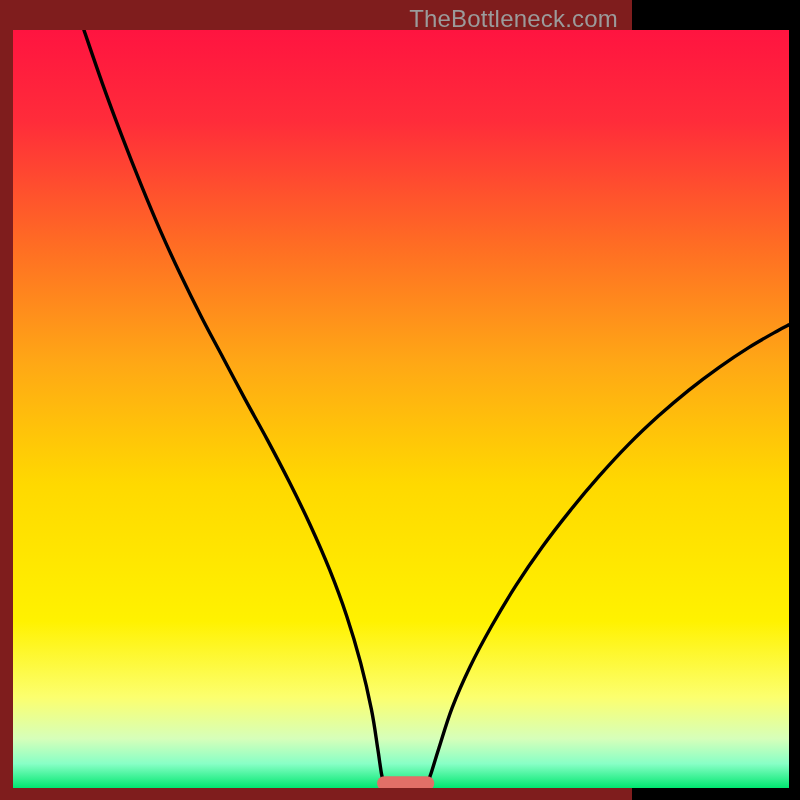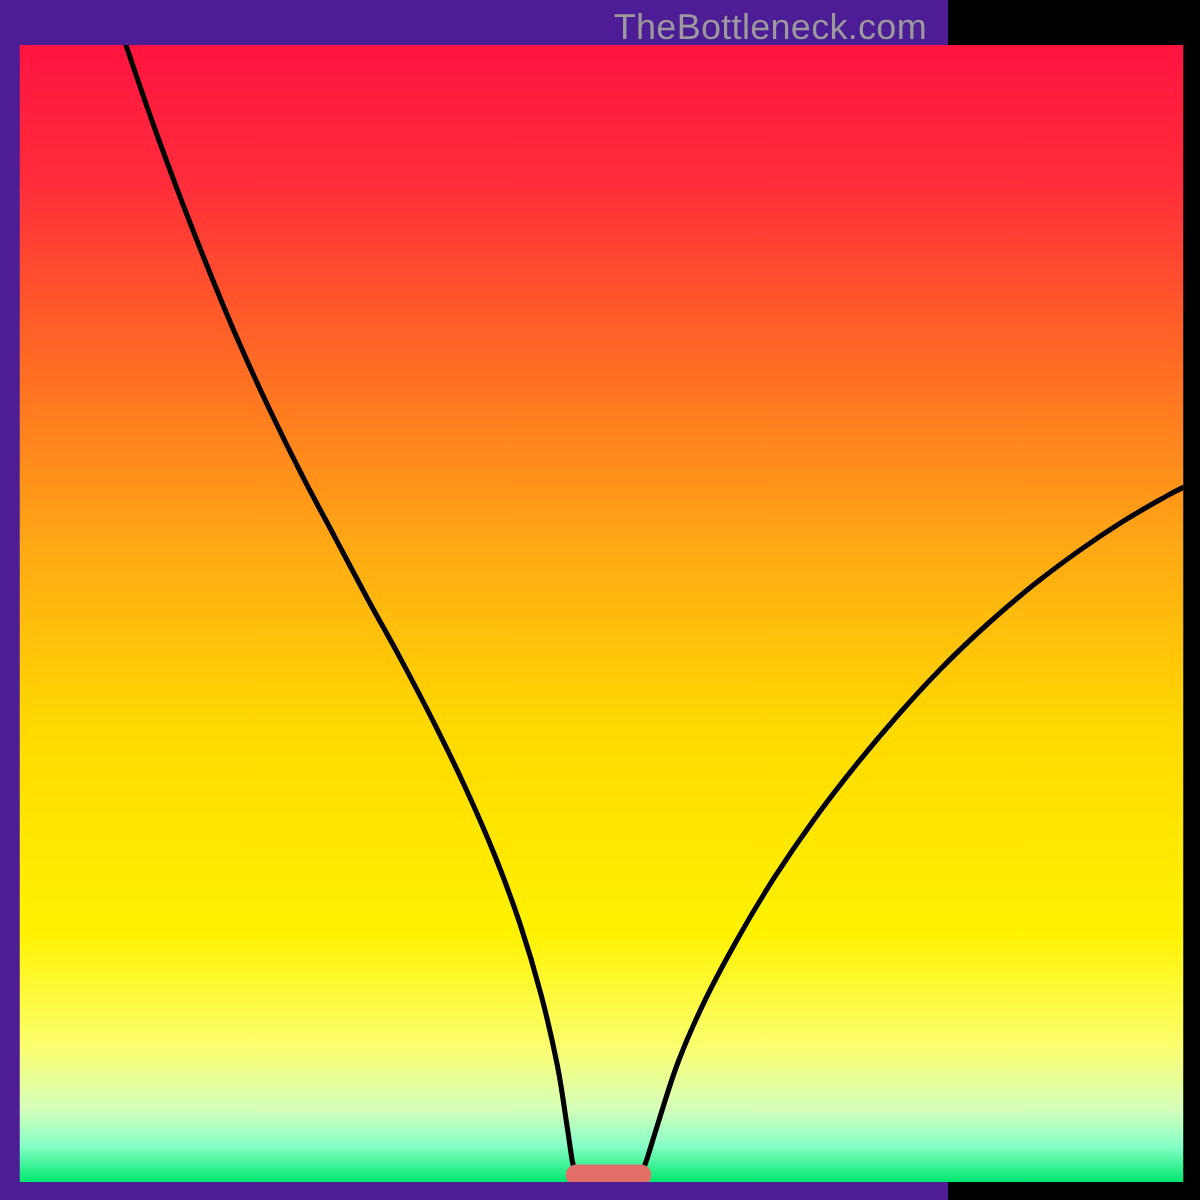--- a/index.html
+++ b/index.html
@@ -8,21 +8,21 @@
     width: 800px;
     height: 800px;
     overflow: hidden;
     background: #000;
     font-family: Arial, Helvetica, sans-serif;
   }
   .wrap {
     position: relative;
     width: 632px;
     height: 800px;
-    background: #4c1d95;
+    background: #7f1d1d;
   }
   .attribution {
     position: absolute;
     top: 4.5px;
     right: 14px;
     color: #9b9b9b;
     font-size: 24px;
     font-weight: 400;
     letter-spacing: 0.2px;
     user-select: none;

